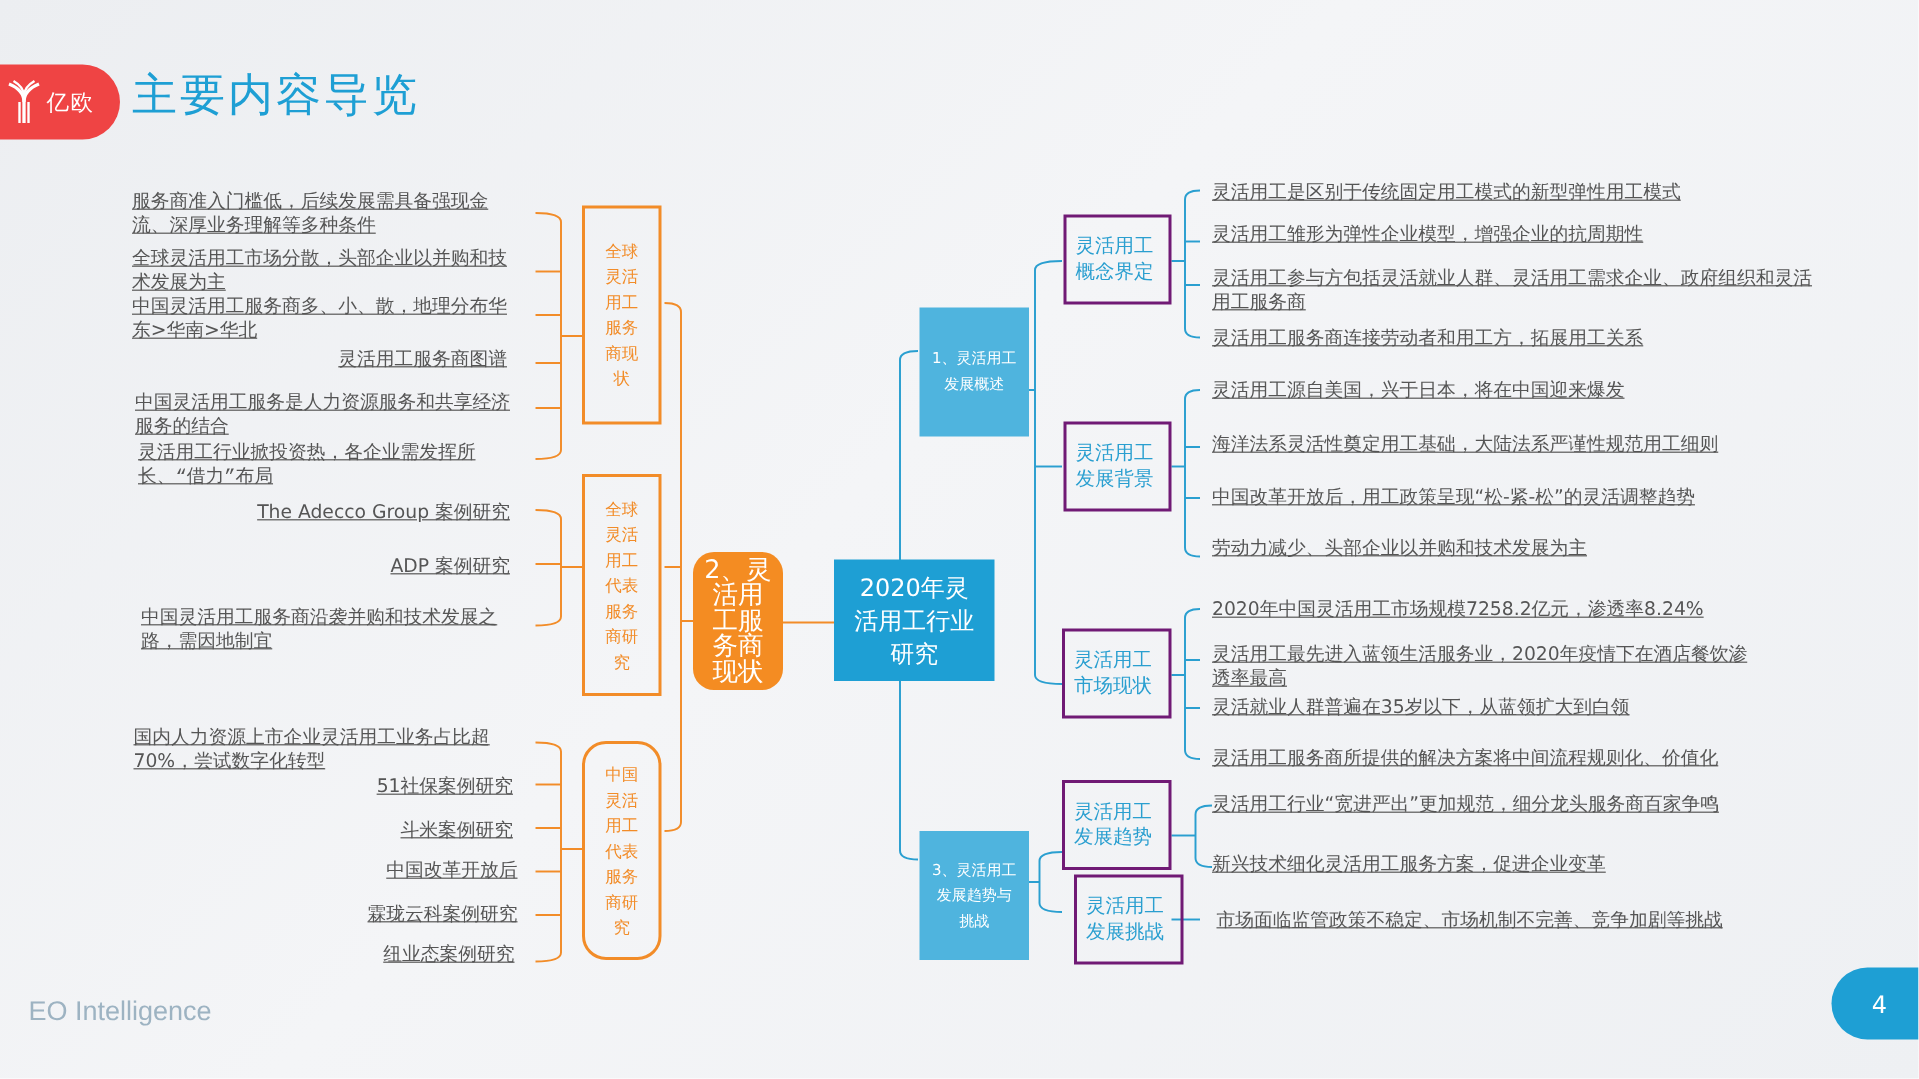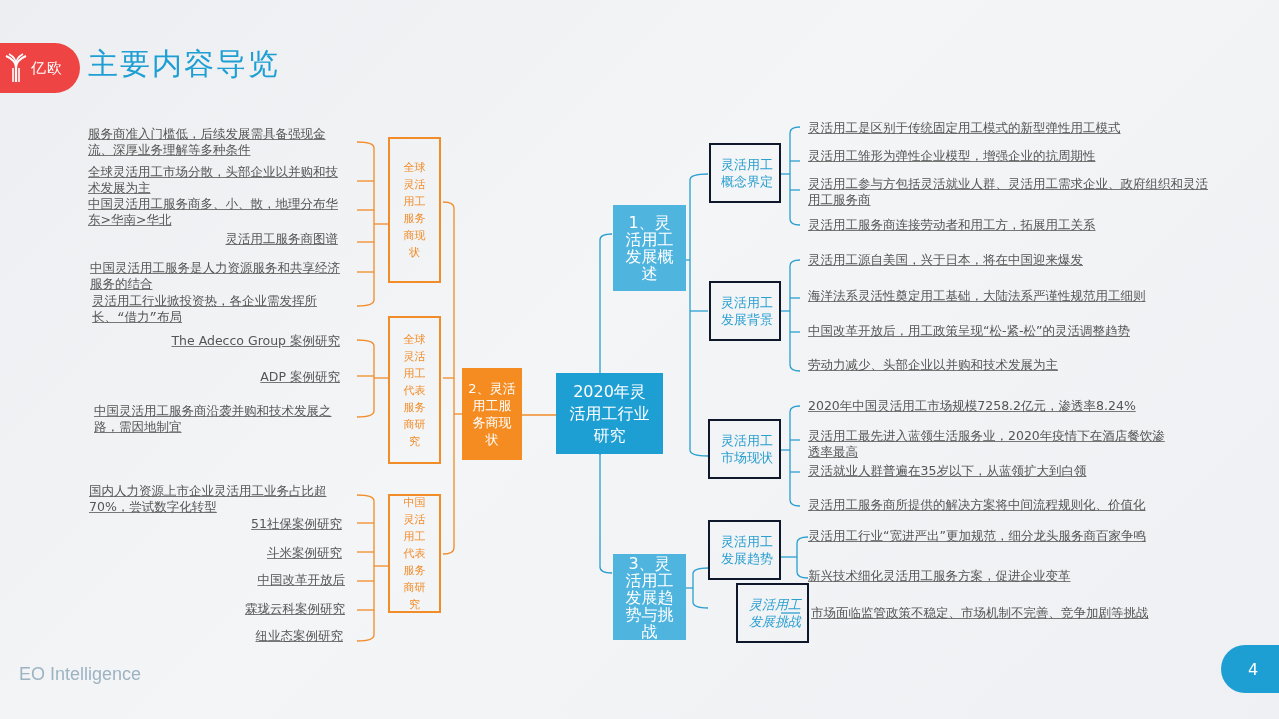--- a/index.html
+++ b/index.html
@@ -41,30 +41,30 @@
   }
   .leaf.right-align { text-align: right; }
 
   
   .obox {
     position: absolute; border: 2px solid #f28c28; color: #f28c28; background: transparent;
     font-size: 11px; line-height: 17px; text-align: center;
     display: flex; align-items: center; justify-content: center; padding: 0 10px;
   }
   .bbox {
-    position: absolute; border: 2px solid #0f172a; color: #2a9fd0; background: transparent;
-    font-size: 13px; line-height: 17px; text-align: right;
+    position: absolute; border: 2px solid #701a75; color: #2a9fd0; background: transparent;
+    font-size: 13px; line-height: 17px; text-align: left;
     display: flex; align-items: center; justify-content: center; padding: 0 6px;
   }
   .fill-orange {
-    position: absolute; background: #f48c22; color: #fff; font-size: 13px; line-height: 17px;
-    text-align: center; display: flex; align-items: center; justify-content: center; padding: 0 6px;
+    position: absolute; background: #f48c22; color: #fff; font-size: 17px; line-height: 17px;
+    text-align: center; display: flex; align-items: center; justify-content: center; padding: 0 6px; border-radius: 14px;
   }
   .fill-blue {
-    position: absolute; background: #4fb4de; color: #fff; font-size: 16px; line-height: 17px;
+    position: absolute; background: #4fb4de; color: #fff; font-size: 10px; line-height: 17px;
     text-align: center; display: flex; align-items: center; justify-content: center; padding: 0 8px;
   }
   .center-node {
     position: absolute; background: #1e9fd4; color: #fff; font-size: 16px; line-height: 22px;
     text-align: center; display: flex; align-items: center; justify-content: center; padding: 0 10px;
   }
 </style>
 </head>
 <body>
 
@@ -155,38 +155,38 @@
 
 <div class="leaf" style="left:89px; top:483px; width:262px;">国内人力资源上市企业灵活用工业务占比超70%，尝试数字化转型</div>
 <div class="leaf right-align" style="left:88px; top:516px; width:254px;">51社保案例研究</div>
 <div class="leaf right-align" style="left:88px; top:545px; width:254px;">斗米案例研究</div>
 <div class="leaf right-align" style="left:88px; top:572px; width:257px;">中国改革开放后</div>
 <div class="leaf right-align" style="left:88px; top:601px; width:257px;">霖珑云科案例研究</div>
 <div class="leaf right-align" style="left:88px; top:628px; width:255px;">纽业态案例研究</div>
 
 <div class="obox" style="left:388px; top:137px; width:53px; height:146px;">全球灵活用工服务商现状</div>
 <div class="obox" style="left:388px; top:316px; width:53px; height:148px;">全球灵活用工代表服务商研究</div>
-<div class="obox" style="left:388px; top:494px; width:53px; height:119px;">中国灵活用工代表服务商研究</div>
+<div class="obox" style="left:388px; top:494px; width:53px; height:146px;border-radius:16px;">中国灵活用工代表服务商研究</div>
 
 <div class="fill-orange" style="left:462px; top:368px; width:60px; height:92px;">2、灵活用工服务商现状</div>
 
 <div class="center-node" style="left:556px; top:373px; width:107px; height:81px;">2020年灵活用工行业研究</div>
 
 <div class="fill-blue" style="left:613px; top:205px; width:73px; height:86px;">1、灵活用工发展概述</div>
 <div class="fill-blue" style="left:613px; top:554px; width:73px; height:86px;">3、灵活用工发展趋势与挑战</div>
 
 <div class="bbox" style="left:709px; top:143px; width:72px; height:60px;">灵活用工概念界定</div>
 <div class="bbox" style="left:709px; top:281px; width:72px; height:60px;">灵活用工发展背景</div>
 <div class="bbox" style="left:708px; top:419px; width:73px; height:60px;">灵活用工市场现状</div>
 <div class="bbox" style="left:708px; top:520px; width:73px; height:60px;">灵活用工发展趋势</div>
-<div class="bbox" style="left:736px; top:583px; width:73px; height:60px;font-style:italic;">灵活用工发展挑战</div>
+<div class="bbox" style="left:716px; top:583px; width:73px; height:60px;">灵活用工发展挑战</div>
 
 <div class="leaf" style="left:808px; top:120px; width:420px;">灵活用工是区别于传统固定用工模式的新型弹性用工模式</div>
 <div class="leaf" style="left:808px; top:148px; width:420px;">灵活用工雏形为弹性企业模型，增强企业的抗周期性</div>
-<div class="leaf" style="left:808px; top:177px; width:405px;font-family:Liberation Mono, monospace;">灵活用工参与方包括灵活就业人群、灵活用工需求企业、政府组织和灵活用工服务商</div>
+<div class="leaf" style="left:808px; top:177px; width:405px;">灵活用工参与方包括灵活就业人群、灵活用工需求企业、政府组织和灵活用工服务商</div>
 <div class="leaf" style="left:808px; top:217px; width:420px;">灵活用工服务商连接劳动者和用工方，拓展用工关系</div>
 
 <div class="leaf" style="left:808px; top:252px; width:420px;">灵活用工源自美国，兴于日本，将在中国迎来爆发</div>
 <div class="leaf" style="left:808px; top:288px; width:420px;">海洋法系灵活性奠定用工基础，大陆法系严谨性规范用工细则</div>
 <div class="leaf" style="left:808px; top:323px; width:420px;">中国改革开放后，用工政策呈现“松-紧-松”的灵活调整趋势</div>
 <div class="leaf" style="left:808px; top:357px; width:420px;">劳动力减少、头部企业以并购和技术发展为主</div>
 
 <div class="leaf" style="left:808px; top:398px; width:420px;">2020年中国灵活用工市场规模7258.2亿元，渗透率8.24%</div>
 <div class="leaf" style="left:808px; top:428px; width:365px;">灵活用工最先进入蓝领生活服务业，2020年疫情下在酒店餐饮渗透率最高</div>
 <div class="leaf" style="left:808px; top:463px; width:420px;">灵活就业人群普遍在35岁以下，从蓝领扩大到白领</div>

